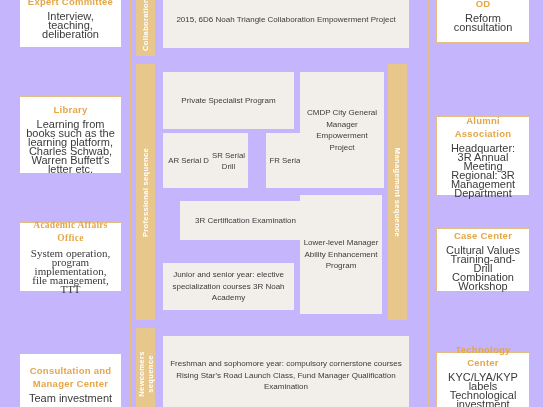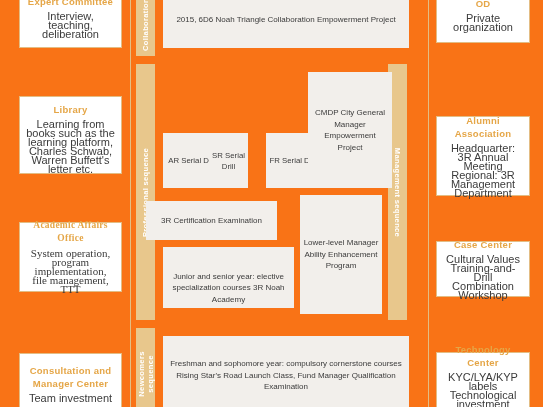--- a/index.html
+++ b/index.html
@@ -10,21 +10,21 @@
   body {
     width: 543px;
     height: 407px;
     font-family: "Liberation Sans", sans-serif;
     overflow: hidden;
   }
   #root {
     position: relative;
     width: 543px;
     height: 407px;
-    background: #f97316;
+    background: #c4b5fd;
   }
 
   
   .side-card {
     position: absolute;
     box-sizing: border-box;
     border: 1px solid #e3bd84;
     background: #ffffff;
     text-align: center;
     padding: 6px 6px 7px 6px;
@@ -112,30 +112,30 @@
     <div class="c-body">System operation, program implementation, file management, TTT</div>
   </div>
 
   <div class="side-card" style="left:19px; top:353px; width:103px; height:62px;">
     <div class="c-title">Consultation and Manager Center</div>
     <div class="c-body">Team investment</div>
   </div>
 
   <div class="side-card" style="left:436px; top:-14px; width:94px; height:57px;">
     <div class="c-title">OD</div>
-    <div class="c-body">Private organization</div>
+    <div class="c-body">Reform consultation</div>
   </div>
 
   <div class="side-card" style="left:436px; top:116px; width:94px; height:80px;">
     <div class="c-title">Alumni Association</div>
     <div class="c-body" style="white-space:pre-line;">Headquarter: 3R Annual Meeting
 Regional: 3R Management Department</div>
   </div>
 
-  <div class="side-card" style="left:436px; top:228px; width:94px; height:56px;margin-top:13px;">
+  <div class="side-card" style="left:436px; top:228px; width:94px; height:64px;">
     <div class="c-title">Case Center</div>
     <div class="c-body">Cultural Values Training-and-Drill Combination Workshop</div>
   </div>
 
   <div class="side-card" style="left:436px; top:352px; width:94px; height:66px;">
     <div class="c-title">Technology Center</div>
     <div class="c-body">KYC/LYA/KYP labels Technological investment consultation tools</div>
   </div>
 
   <div class="frame-line" style="left:130px; top:0px; width:1px; height:407px;"></div>
@@ -154,40 +154,43 @@
   </div>
 
   <div class="rail down" style="left:388px; top:64px; width:19px; height:256px;">
     <span>Management sequence</span>
   </div>
 
   <div class="box" style="left:163px; top:-8px; width:246px; height:56px;">
     <span>2015, 6D6 Noah Triangle Collaboration Empowerment Project</span>
   </div>
 
+  <div class="box" style="left:163px; top:72px; width:131px; height:57px;">
+    <span>Private Specialist Program</span>
+  </div>
 
   <div class="box sm" style="left:163px; top:133px; width:59px; height:55px;">
     <span>AR Serial Drill</span>
   </div>
   <div class="box sm" style="left:209px; top:133px; width:39px; height:55px;align-items:center;">
     <span>SR Serial Drill</span>
   </div>
   <div class="box sm" style="left:255px; top:133px; width:55px; height:55px;margin-left:11px;">
     <span>FR Serial Drill</span>
   </div>
 
-  <div class="box" style="left:146px; top:201px; width:131px; height:39px;">
+  <div class="box" style="left:180px; top:201px; width:131px; height:39px;">
     <span>3R Certification Examination</span>
   </div>
 
-  <div class="box" style="left:163px; top:247px; width:131px; height:61px;align-items:flex-end;">
+  <div class="box" style="left:163px; top:263px; width:131px; height:47px;">
     <span>Junior and senior year: elective specialization courses 3R Noah Academy</span>
   </div>
 
-  <div class="box" style="left:308px; top:72px; width:84px; height:116px;">
+  <div class="box" style="left:300px; top:72px; width:84px; height:116px;">
     <span>CMDP City General Manager Empowerment Project</span>
   </div>
 
   <div class="box" style="left:300px; top:195px; width:82px; height:119px;">
     <span>Lower-level Manager Ability Enhancement Program</span>
   </div>
 
   <div class="box" style="left:163px; top:336px; width:246px; height:79px;">
     <span>Freshman and sophomore year: compulsory cornerstone courses Rising Star's Road Launch Class, Fund Manager Qualification Examination</span>
   </div>

